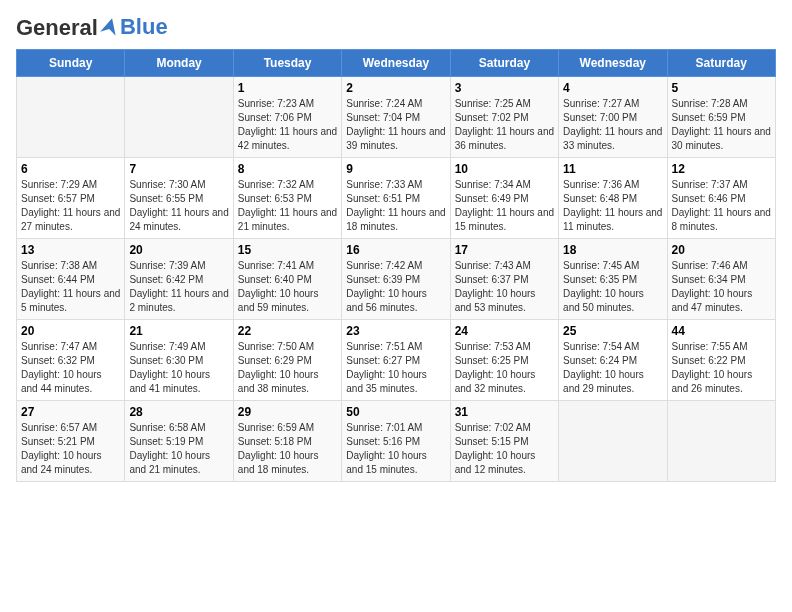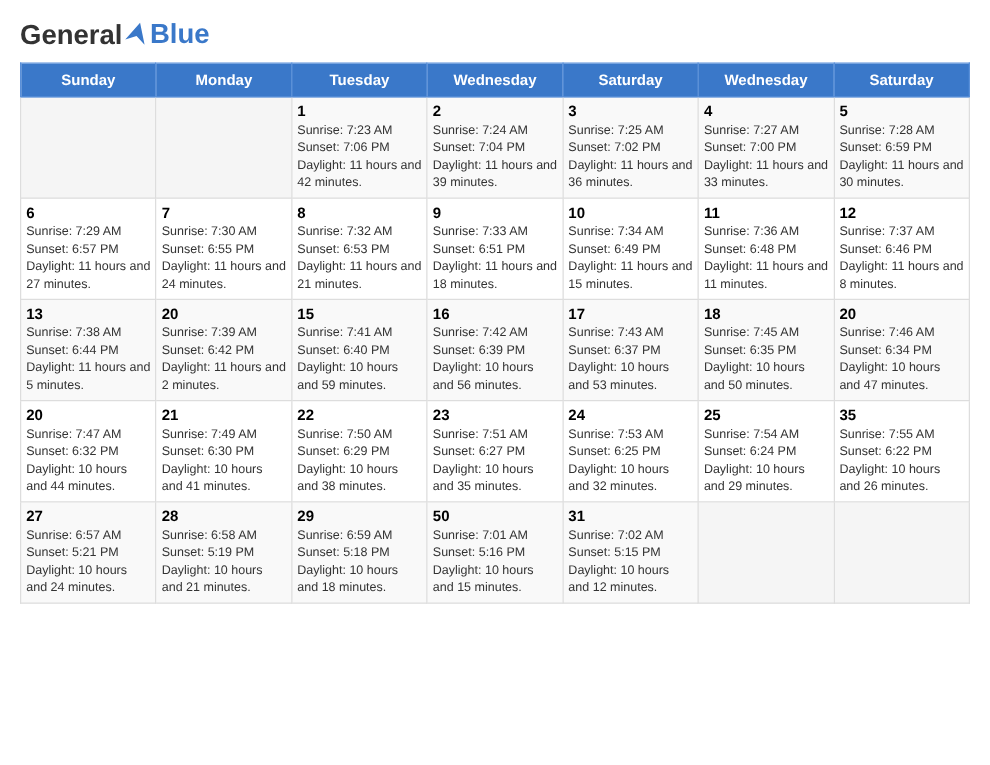--- a/index.html
+++ b/index.html
@@ -219,21 +219,21 @@
         </td>
         <td>
           <span class="day-number">24</span>
           <div class="cell-info">Sunrise: 7:53 AM<br>Sunset: 6:25 PM<br>Daylight: 10 hours and 32 minutes.</div>
         </td>
         <td>
           <span class="day-number">25</span>
           <div class="cell-info">Sunrise: 7:54 AM<br>Sunset: 6:24 PM<br>Daylight: 10 hours and 29 minutes.</div>
         </td>
         <td>
-          <span class="day-number">35</span>
+          <span class="day-number">44</span>
           <div class="cell-info">Sunrise: 7:55 AM<br>Sunset: 6:22 PM<br>Daylight: 10 hours and 26 minutes.</div>
         </td>
       </tr>
       <tr class="week-row">
         <td>
           <span class="day-number">27</span>
           <div class="cell-info">Sunrise: 6:57 AM<br>Sunset: 5:21 PM<br>Daylight: 10 hours and 24 minutes.</div>
         </td>
         <td>
           <span class="day-number">28</span>

